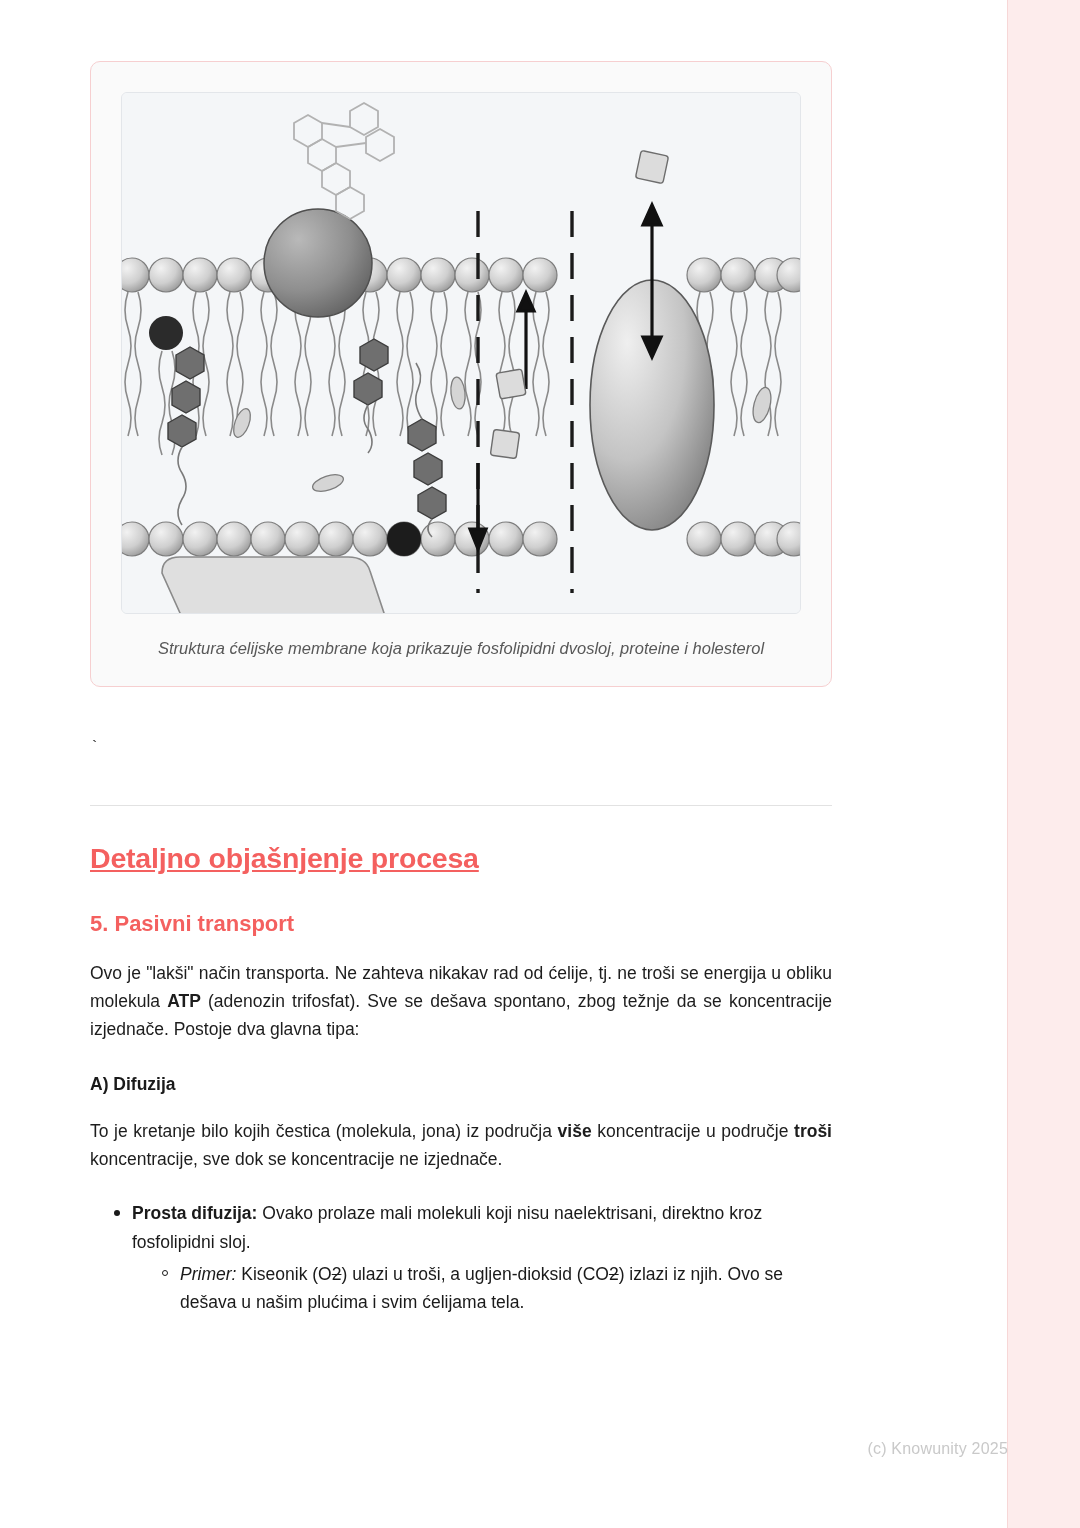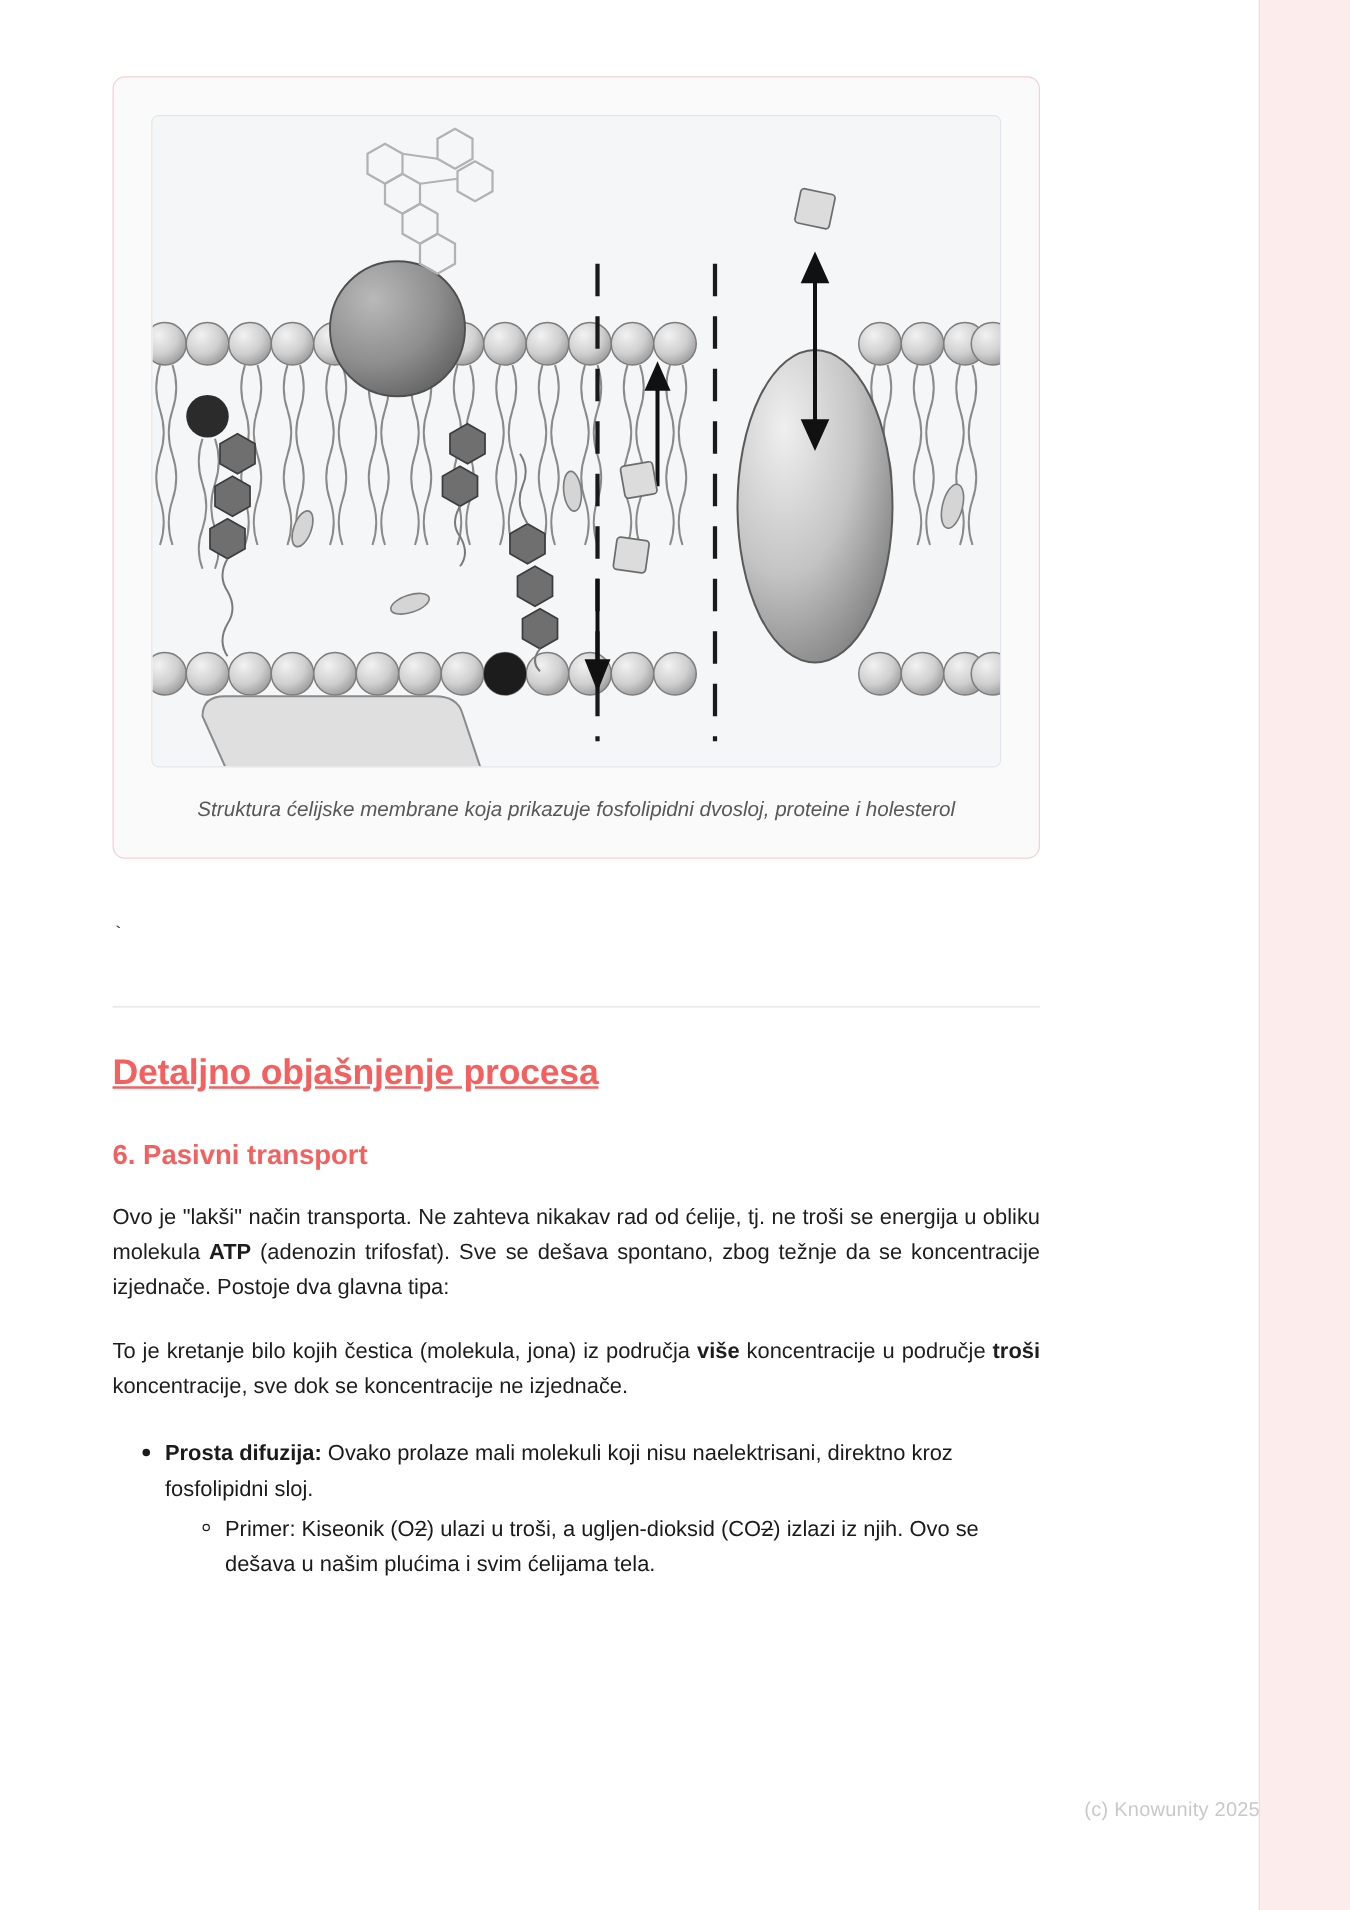--- a/index.html
+++ b/index.html
@@ -165,21 +165,21 @@
     left: -2px;
     top: 10px;
     width: 6px;
     height: 6px;
     border-radius: 50%;
     border: 1.4px solid #1a1a1a;
     box-sizing: border-box;
     background: transparent;
   }
   .b { font-weight: bold; }
-  .i { }
+  .i { font-style: italic; }
   .strike-sub { text-decoration: line-through; }
 
   .watermark {
     position: absolute;
     right: 72px;
     top: 1440px;
     font-size: 16px;
     color: #c9c9c9;
     letter-spacing: 0.2px;
   }
@@ -357,24 +357,25 @@
       <div class="figure-caption">Struktura ćelijske membrane koja prikazuje fosfolipidni dvosloj, proteine i holesterol</div>
     </div>
 
     <div class="backtick">`</div>
 
     <hr class="hr">
 
     <h1 class="section-title">Detaljno objašnjenje procesa</h1>
 
 
-    <h2 class="sub-title">6. Pasivni transport</h2>
+    <h2 class="sub-title">5. Pasivni transport</h2>
 
     <p class="body-text justified"><span>Ovo je "lakši" način transporta. Ne zahteva nikakav rad od ćelije, tj. ne troši se energija u obliku molekula </span><span class="b">ATP</span><span> (adenozin trifosfat). Sve se dešava spontano, zbog težnje da se koncentracije izjednače. Postoje dva glavna tipa:</span></p>
 
+    <p class="bold-label">A) Difuzija</p>
 
     <p class="body-text justified"><span>To je kretanje bilo kojih čestica (molekula, jona) iz područja </span><span class="b">više</span><span> koncentracije u područje </span><span class="b">troši</span><span> koncentracije, sve dok se koncentracije ne izjednače.</span></p>
 
     <ul class="bullets">
       <li>
         <span class="b">Prosta difuzija:</span><span> Ovako prolaze mali molekuli koji nisu naelektrisani, direktno kroz fosfolipidni sloj.</span>
         <ul class="sub-bullets">
           <li><span class="i">Primer:</span><span> Kiseonik (O</span><span class="strike-sub">2</span><span>) ulazi u troši, a ugljen-dioksid (CO</span><span class="strike-sub">2</span><span>) izlazi iz njih. Ovo se dešava u našim plućima i svim ćelijama tela.</span></li>
         </ul>
       </li>

